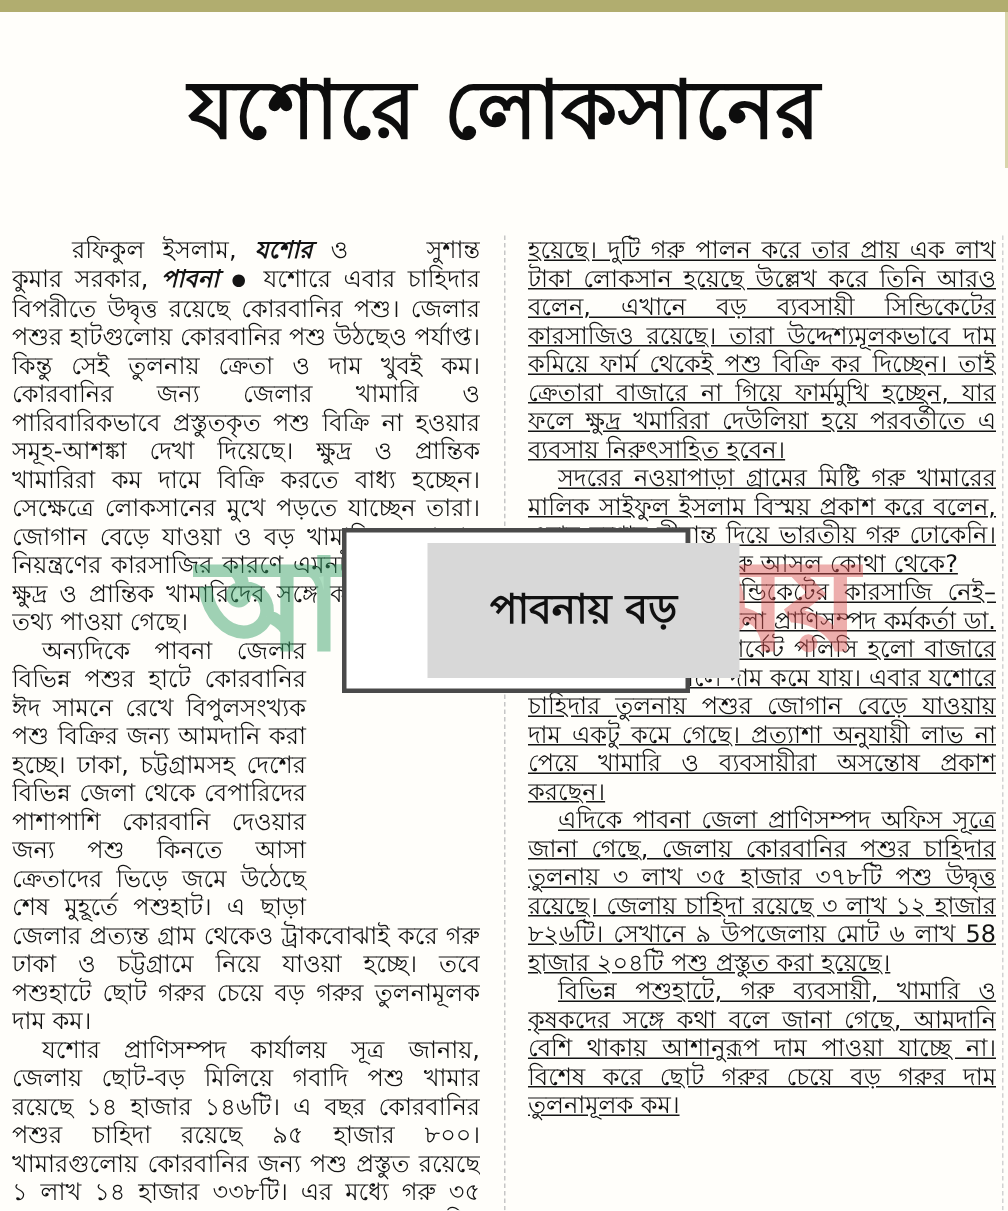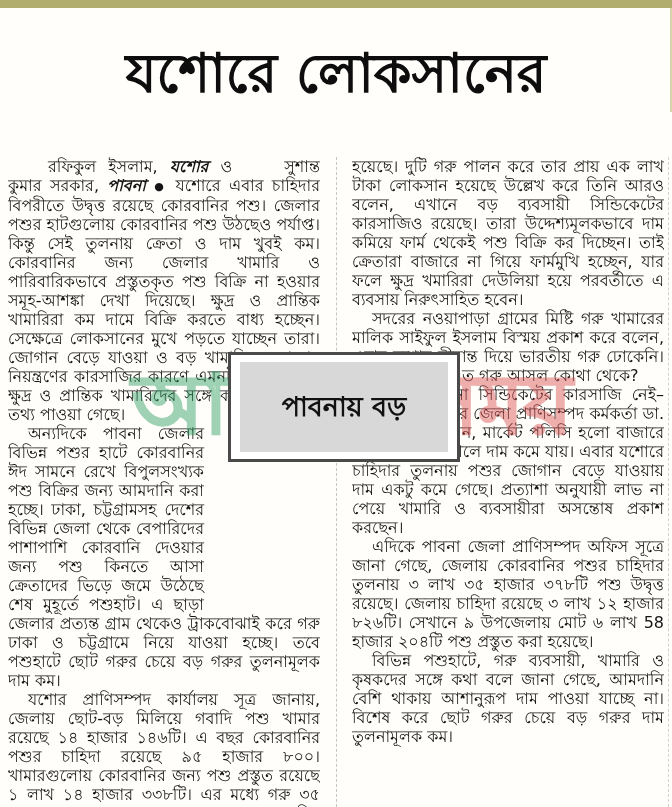--- a/index.html
+++ b/index.html
@@ -42,21 +42,21 @@
   }
   .col{
     width:325px;height:650px;
     overflow:hidden;
     text-align:justify;
     font-size:16px;
     line-height:19px;
     z-index:1;
   }
   .col.left{margin-right:8px;}
-  .col.right{margin-left:24px;}
+  .col.right{margin-left:24px;text-decoration:underline;}
   .col p{margin:0;padding:0;}
   .col p.indent{text-indent:20px;}
   .col-divider{
     position:absolute;left:336px;top:157px;
     width:0;height:650px;
     border-left:1px dashed #c6c6c6;
   }
   .page-edge-divider{
     position:absolute;left:668px;top:157px;
     width:0;height:650px;
@@ -81,20 +81,21 @@
   .pull-quote-panel{
     width:100%;height:100%;
     background:#d8d8d8;
     display:flex;flex-direction:column;
     align-items:center;justify-content:center;
     font-weight:bold;
     font-size:27px;
     line-height:36px;
     color:#111111;
     text-align:center;
+    margin-left:45px;
   }
   .watermark{
     position:absolute;left:132px;top:350px;
     width:440px;height:110px;
     display:flex;align-items:center;justify-content:space-between;
     font-weight:bold;
     font-size:82px;
     line-height:100px;
     opacity:0.45;
     z-index:2;

